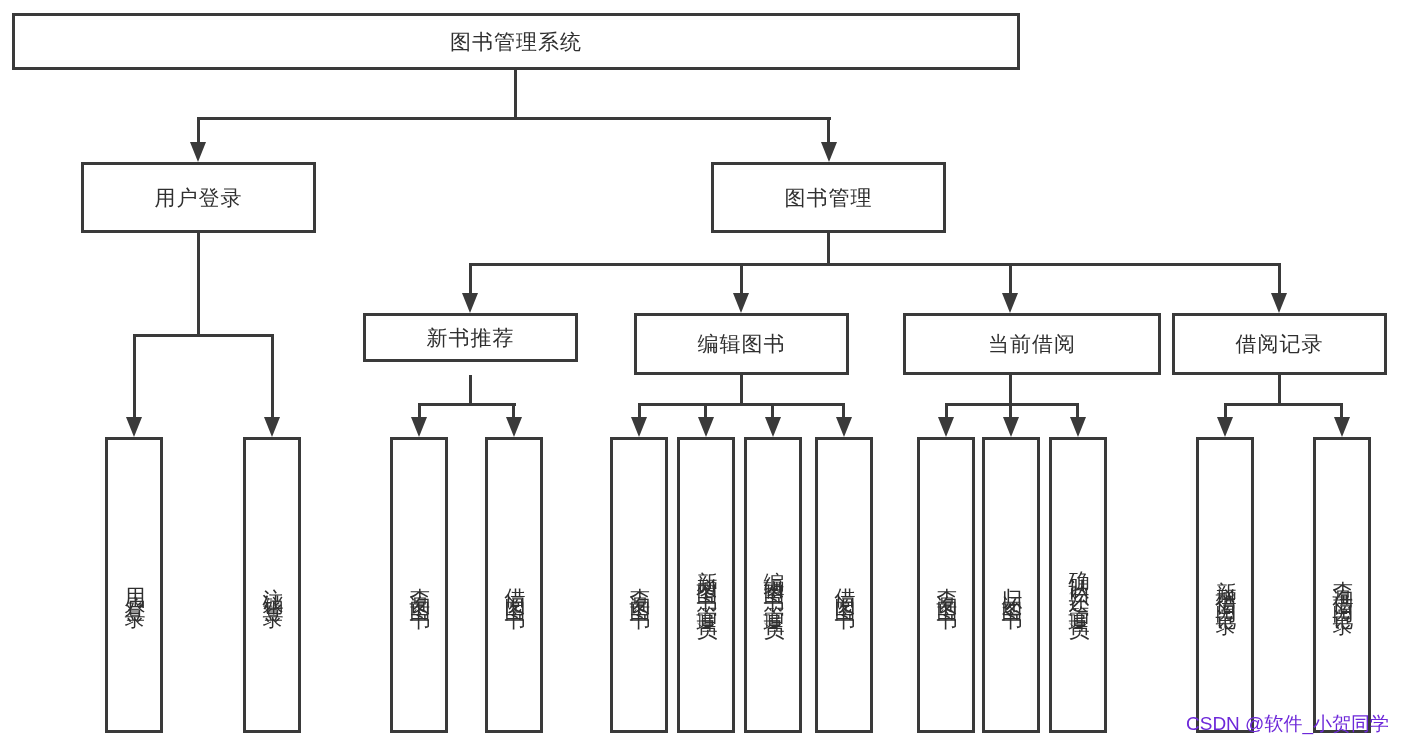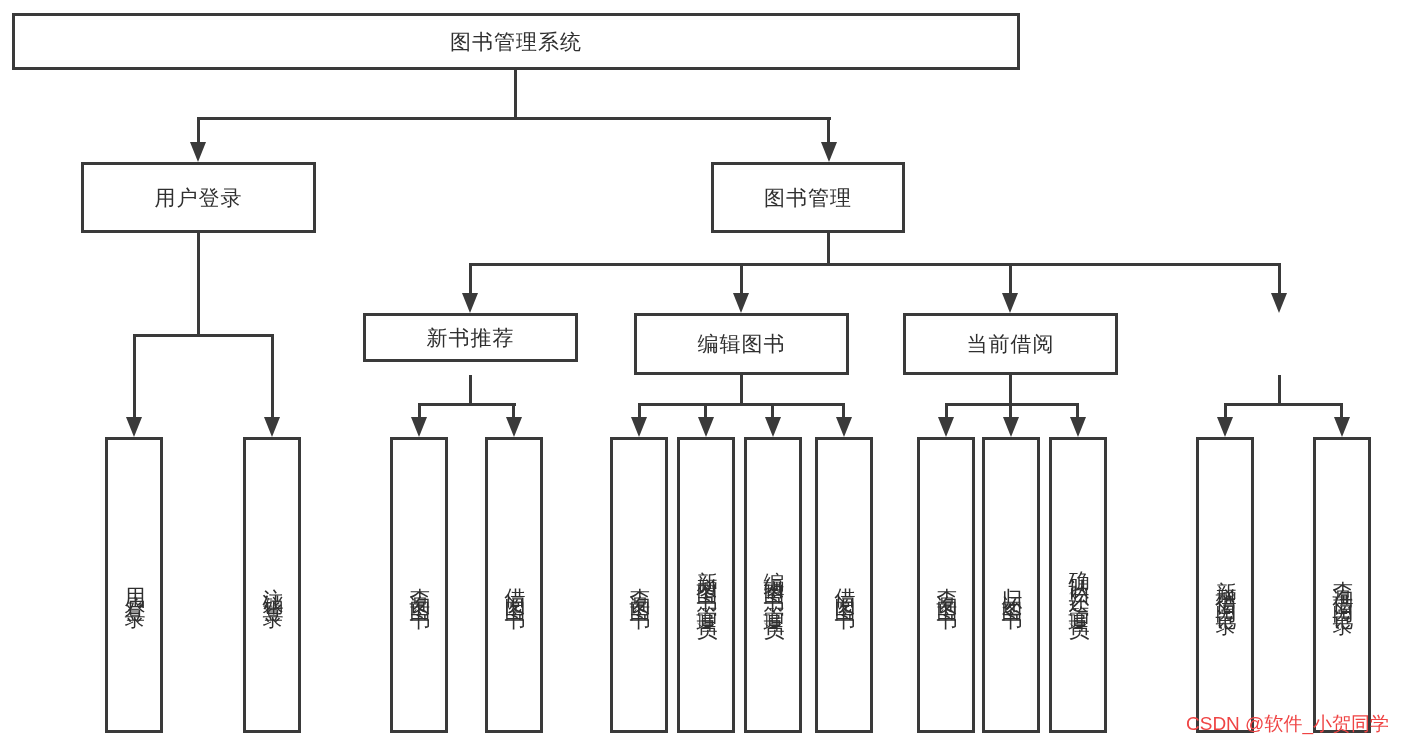--- a/index.html
+++ b/index.html
@@ -53,41 +53,41 @@
     height: 0;
     border-left: 8px solid transparent;
     border-right: 8px solid transparent;
     border-top: 20px solid #3a3a3a;
   }
   .watermark {
     position: absolute;
     left: 1186px;
     top: 711px;
     font-size: 19px;
-    color: #ef4444;
+    color: #6d28d9;
     white-space: nowrap;
     z-index: 10;
   }
 </style>
 </head>
 <body>
 
 <div id="canvas">
 
   <div class="box h" style="left:12px; top:13px; width:1008px; height:57px;">图书管理系统</div>
 
   <div class="vline" style="left:514px; top:70px; height:48px;"></div>
   <div class="hline" style="left:197px; top:117px; width:634px;"></div>
   <div class="vline" style="left:197px; top:117px; height:27px;"></div>
   <div class="vline" style="left:827px; top:117px; height:27px;"></div>
   <div class="arrow" style="left:190px; top:142px;"></div>
   <div class="arrow" style="left:821px; top:142px;"></div>
 
   <div class="box h" style="left:81px; top:162px; width:235px; height:71px;">用户登录</div>
-  <div class="box h" style="left:711px; top:162px; width:194px; height:71px;">图书管理</div>
+  <div class="box h" style="left:711px; top:162px; width:235px; height:71px;">图书管理</div>
 
   <div class="vline" style="left:197px; top:233px; height:102px;"></div>
   <div class="hline" style="left:133px; top:334px; width:141px;"></div>
   <div class="vline" style="left:133px; top:334px; height:85px;"></div>
   <div class="vline" style="left:271px; top:334px; height:85px;"></div>
   <div class="arrow" style="left:126px; top:417px;"></div>
   <div class="arrow" style="left:264px; top:417px;"></div>
 
   <div class="vline" style="left:827px; top:233px; height:33px;"></div>
   <div class="hline" style="left:469px; top:263px; width:812px;"></div>
@@ -95,21 +95,22 @@
   <div class="vline" style="left:740px; top:263px; height:32px;"></div>
   <div class="vline" style="left:1009px; top:263px; height:32px;"></div>
   <div class="vline" style="left:1278px; top:263px; height:32px;"></div>
   <div class="arrow" style="left:462px; top:293px;"></div>
   <div class="arrow" style="left:733px; top:293px;"></div>
   <div class="arrow" style="left:1002px; top:293px;"></div>
   <div class="arrow" style="left:1271px; top:293px;"></div>
 
   <div class="box h" style="left:363px; top:313px; width:215px; height:49px;">新书推荐</div>
   <div class="box h" style="left:634px; top:313px; width:215px; height:62px;">编辑图书</div>
-  <div class="box h" style="left:903px; top:313px; width:215px; height:62px;">当前借阅</div>
+  <div class="box h" style="left:903px; top:313px; width:258px; height:62px;">当前借阅</div>
+  <div class="box h" style="left:1172px; top:313px; width:215px; height:62px;">借阅记录</div>
 
   <div class="vline" style="left:469px; top:375px; height:31px;"></div>
   <div class="hline" style="left:418px; top:403px; width:98px;"></div>
   <div class="vline" style="left:418px; top:403px; height:16px;"></div>
   <div class="vline" style="left:512px; top:403px; height:16px;"></div>
   <div class="arrow" style="left:411px; top:417px;"></div>
   <div class="arrow" style="left:506px; top:417px;"></div>
 
   <div class="vline" style="left:740px; top:375px; height:31px;"></div>
   <div class="hline" style="left:638px; top:403px; width:207px;"></div>

